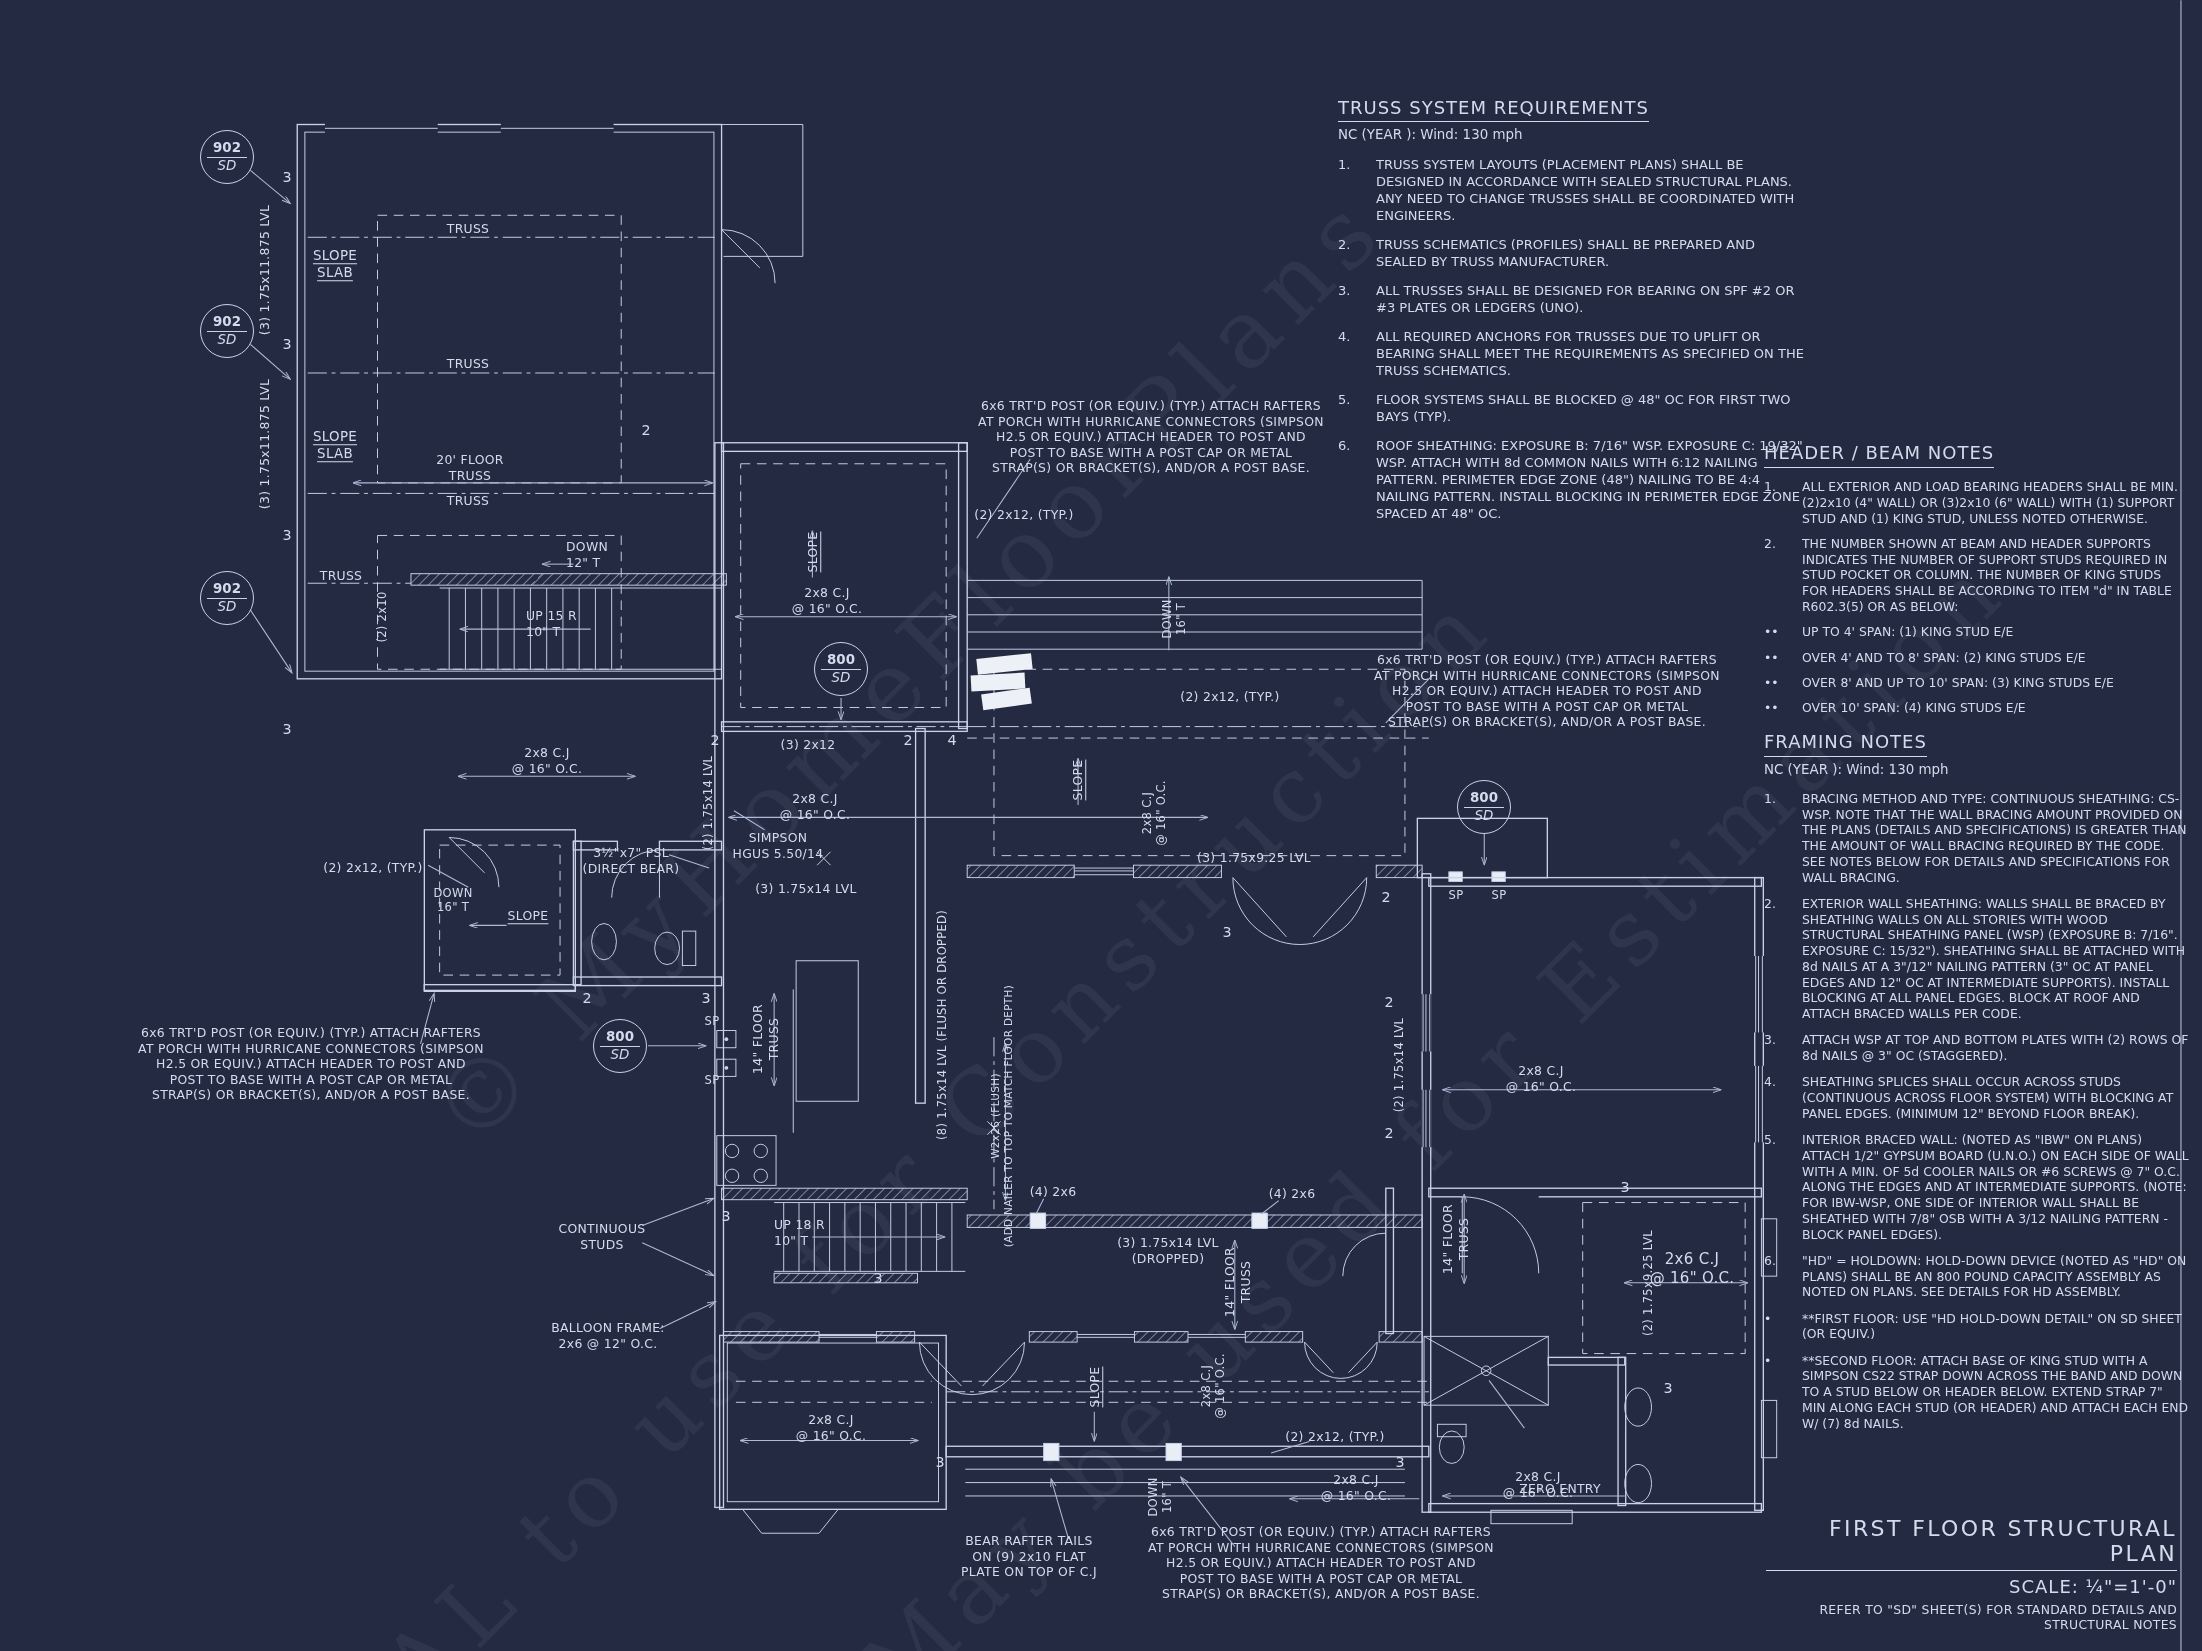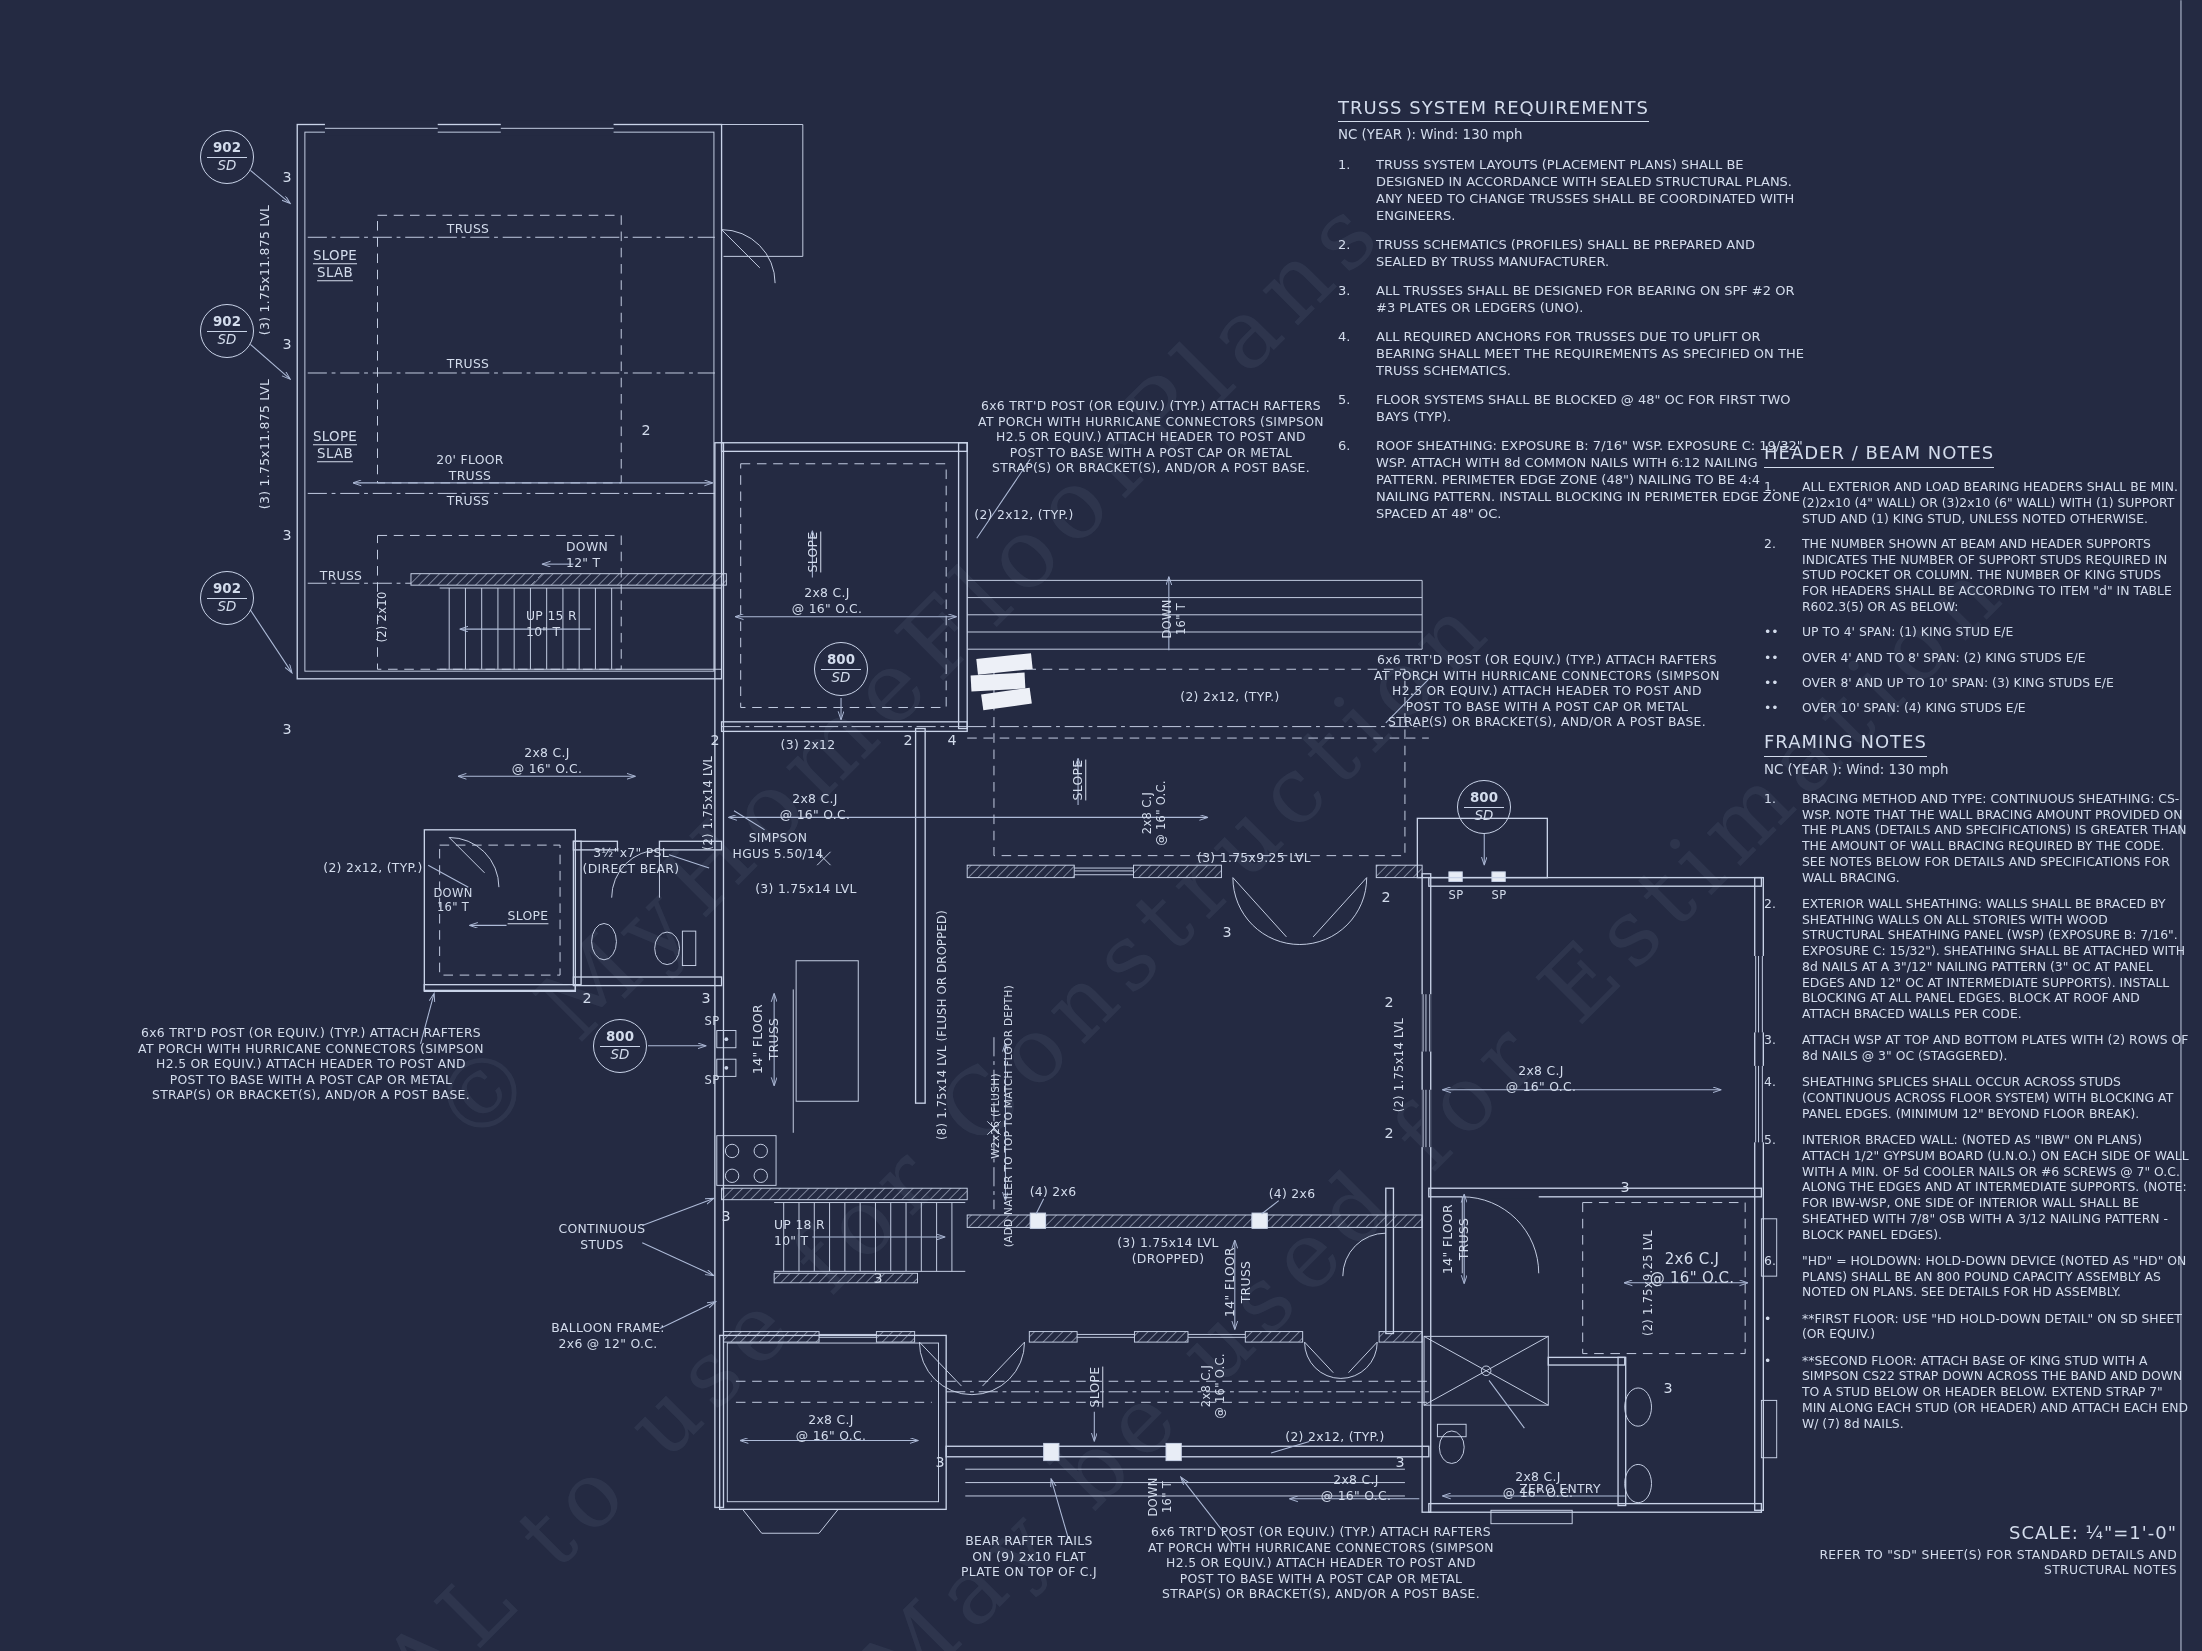--- a/index.html
+++ b/index.html
@@ -608,18 +608,19 @@
           <span class="nt">**FIRST FLOOR:   USE "HD HOLD-DOWN DETAIL" ON SD SHEET (OR EQUIV.)</span>
         </div>
         <div class="note-row">
           <span class="nn">•</span>
           <span class="nt">**SECOND FLOOR: ATTACH BASE OF KING STUD WITH A SIMPSON CS22 STRAP DOWN ACROSS THE BAND AND DOWN TO A STUD BELOW OR HEADER BELOW.  EXTEND STRAP 7" MIN ALONG EACH STUD (OR HEADER) AND ATTACH EACH END W/ (7) 8d NAILS.</span>
         </div>
       </div>
   </div>
 
   <div class="titleblock" style="right:25px;top:1516px;width:411px">
+    <div class="tb-title">FIRST FLOOR STRUCTURAL PLAN</div>
     <div class="tb-scale">SCALE: ¼"=1'-0"</div>
     <div class="tb-note">REFER TO "SD" SHEET(S) FOR STANDARD DETAILS AND STRUCTURAL NOTES</div>
   </div>
 
 </div>
 
 
 </body></html>

